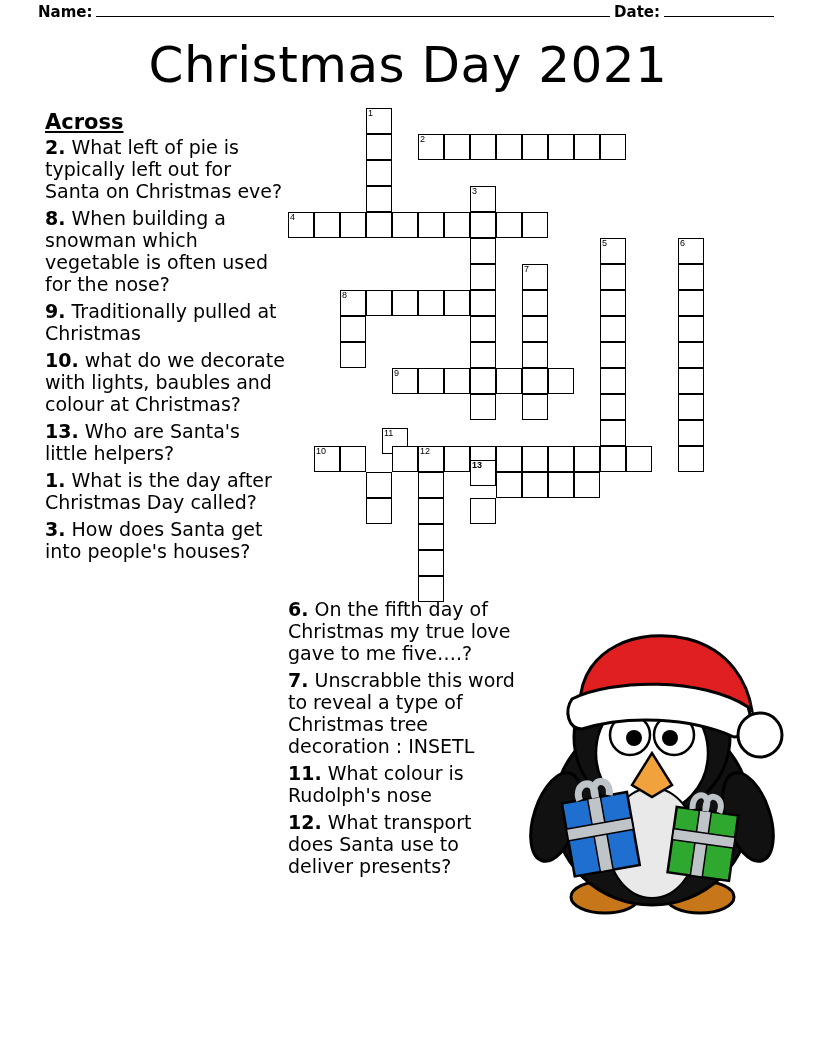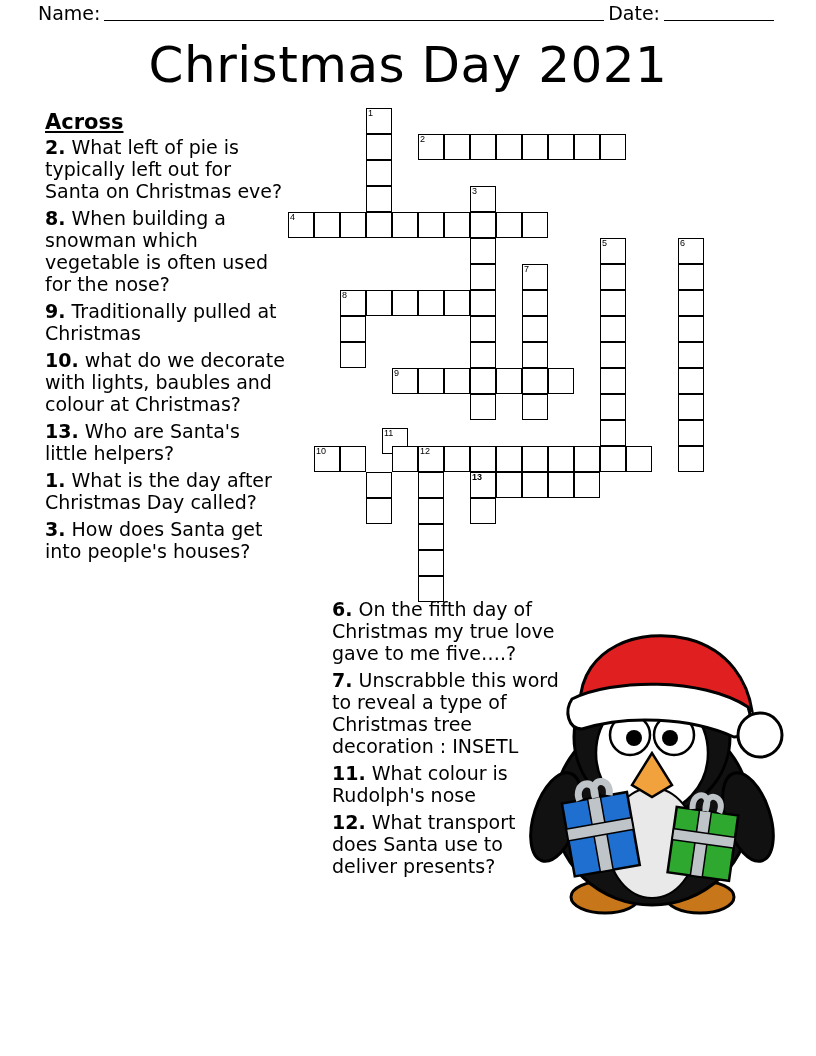--- a/index.html
+++ b/index.html
@@ -15,23 +15,23 @@
     width: 816px; height: 1056px;
     overflow: hidden;
   }
 
   
   .header-line {
     position: absolute;
     top: 0px; left: 38px; right: 38px;
     height: 24px;
     display: flex;
-    align-items: flex-end;
-    font-size: 19px;
-    font-weight: normal;
+    align-items: center;
+    font-size: 15px;
+    font-weight: bold;
   }
   .header-line .lbl { white-space: nowrap; }
   .header-line .rule {
     flex: 1 1 auto;
     border-bottom: 1.5px solid #000;
     margin: 0 4px 3px 4px;
     height: 12px;
   }
   .header-line .rule.short { flex: 0 0 110px; }
 
@@ -45,21 +45,21 @@
     letter-spacing: 0.5px;
   }
 
   
   .clue-col {
     position: absolute;
     font-size: 19px;
     line-height: 22px;
   }
   .col-left  { left: 45px;  top: 110px; width: 240px; }
-  .col-right { left: 288px; top: 598px; width: 232px; margin-left: 44px; }
+  .col-right { left: 288px; top: 598px; width: 232px; }
 
   .section-head {
     font-weight: bold;
     font-size: 21px;
     text-decoration: underline;
     margin: 0 0 2px 0;
     line-height: 24px;
   }
   .section-head.down { margin-top: 8px; }
   .clue {
@@ -246,21 +246,21 @@
 
     <div class="cell" style="left:78px;  top:364px;"></div>
     <div class="cell" style="left:78px;  top:390px;"></div>
 
     <div class="cell" style="left:130px; top:364px;"></div>
     <div class="cell" style="left:130px; top:390px;"></div>
     <div class="cell" style="left:130px; top:416px;"></div>
     <div class="cell" style="left:130px; top:442px;"></div>
     <div class="cell" style="left:130px; top:468px;"></div>
 
-    <div class="cell" style="left:182px; top:364px;font-weight:bold;">
+    <div class="cell" style="left:182px; top:352px;font-weight:bold;">
         <span class="num">13</span>
       </div>
     <div class="cell" style="left:208px; top:364px;"></div>
     <div class="cell" style="left:234px; top:364px;"></div>
     <div class="cell" style="left:260px; top:364px;"></div>
     <div class="cell" style="left:286px; top:364px;"></div>
 
     <div class="cell" style="left:182px; top:390px;"></div>
 
   </div>

